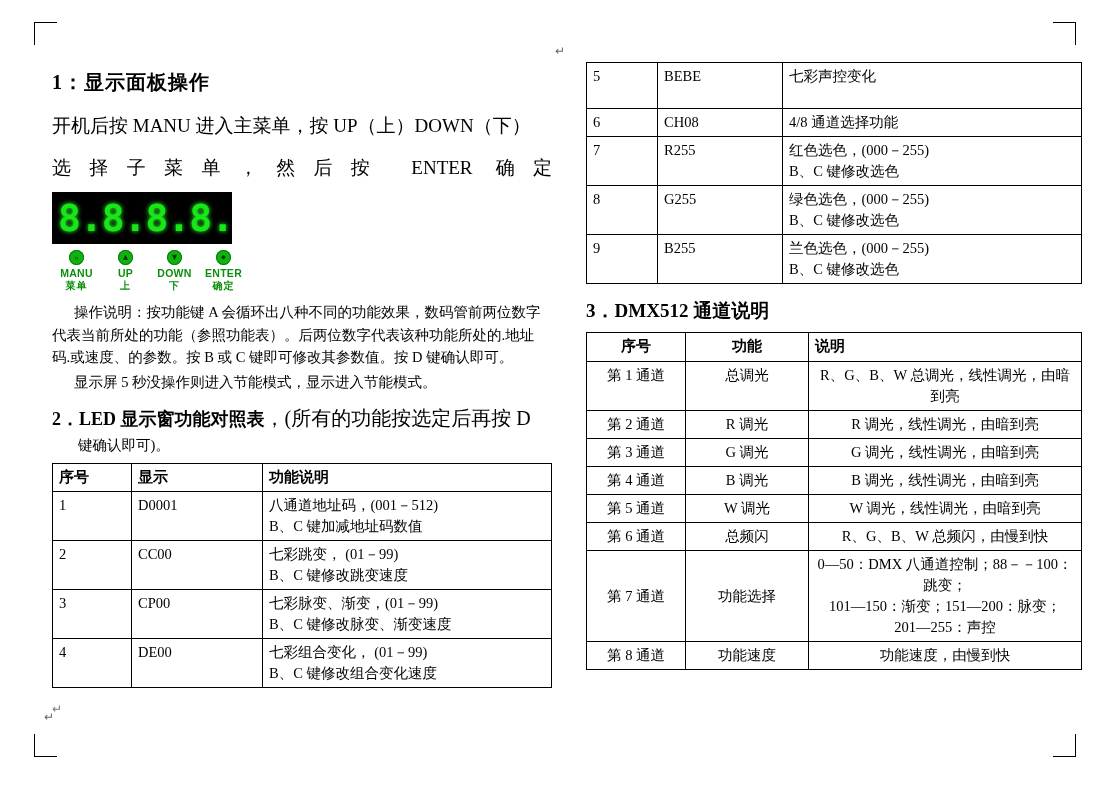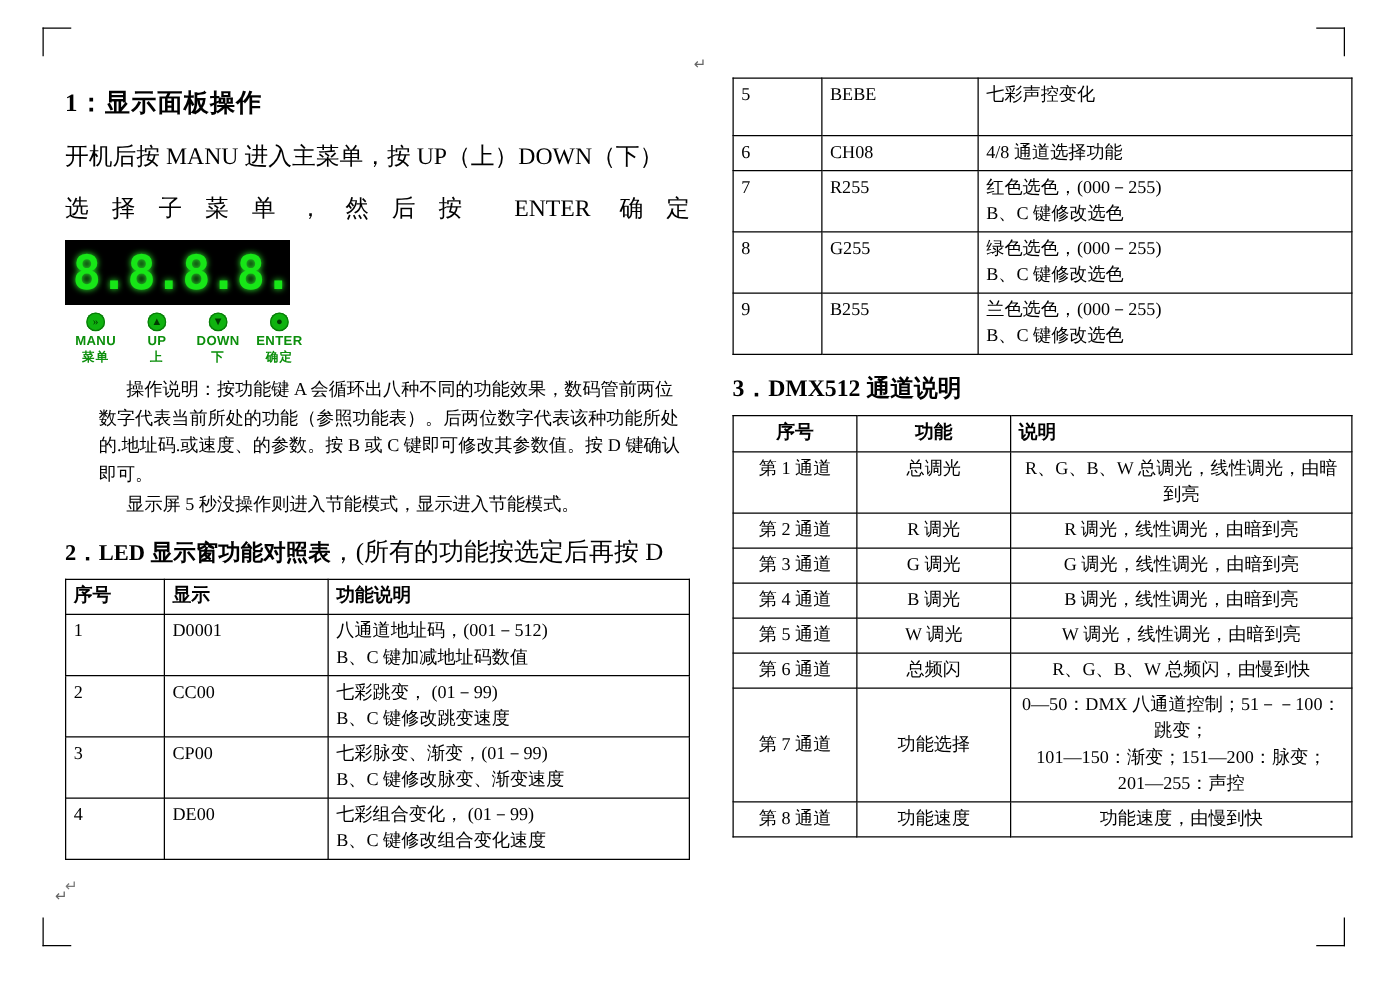--- a/index.html
+++ b/index.html
@@ -61,21 +61,21 @@
   }
   .para.justify-spread {
     text-align: justify;
     text-align-last: justify;
   }
   .small {
     font-size: 14.5px;
     line-height: 1.55;
     margin: 0;
   }
-  .indent { text-indent: 22px; margin-left: 27px; }
+  .indent { text-indent: 22px; }
 
   
   .led-wrap {
     margin: 6px 0 2px 0;
     padding-left: 0px;
   }
   .led-panel {
     width: 180px;
     height: 52px;
     background: #000;
@@ -239,20 +239,21 @@
         </div>
       </div>
     </div>
 
     <p class="small indent" style="margin-top:8px;">操作说明：按功能键 A 会循环出八种不同的功能效果，数码管前两位数字代表当前所处的功能（参照功能表）。后两位数字代表该种功能所处的.地址码.或速度、的参数。按 B 或 C 键即可修改其参数值。按 D 键确认即可。</p>
     <p class="small indent" style="margin-top:2px;">显示屏 5 秒没操作则进入节能模式，显示进入节能模式。</p>
 
     <h2 class="sect2">
       <span>2．LED  显示窗功能对照表</span><span class="tail">，(所有的功能按选定后再按 D</span>
     </h2>
+    <p class="small" style="margin:-6px 0 6px 26px;">键确认即可)。</p>
 
     <table class="doc tbl1">
       <tbody>
           <tr>
         <th>序号</th>
         <th>显示</th>
         <th>功能说明</th>
       </tr>
       <tr>
         <td>1</td>
@@ -374,21 +375,21 @@
       </tr>
       <tr>
         <td>第 6 通道</td>
         <td>总频闪</td>
         <td class="desc">R、G、B、W 总频闪，由慢到快</td>
       </tr>
       <tr>
         <td style="vertical-align:middle;">第 7 通道</td>
         <td style="vertical-align:middle;">功能选择</td>
         <td class="desc">
-          <div>0—50：DMX 八通道控制；51－－100：跳变；</div>
+          <div>0—50：DMX 八通道控制；88－－100：跳变；</div>
           <div>101—150：渐变；151—200：脉变；</div>
           <div>201—255：声控</div>
         </td>
       </tr>
       <tr>
         <td>第 8 通道</td>
         <td>功能速度</td>
         <td class="desc">功能速度，由慢到快</td>
       </tr>
     </tbody>

